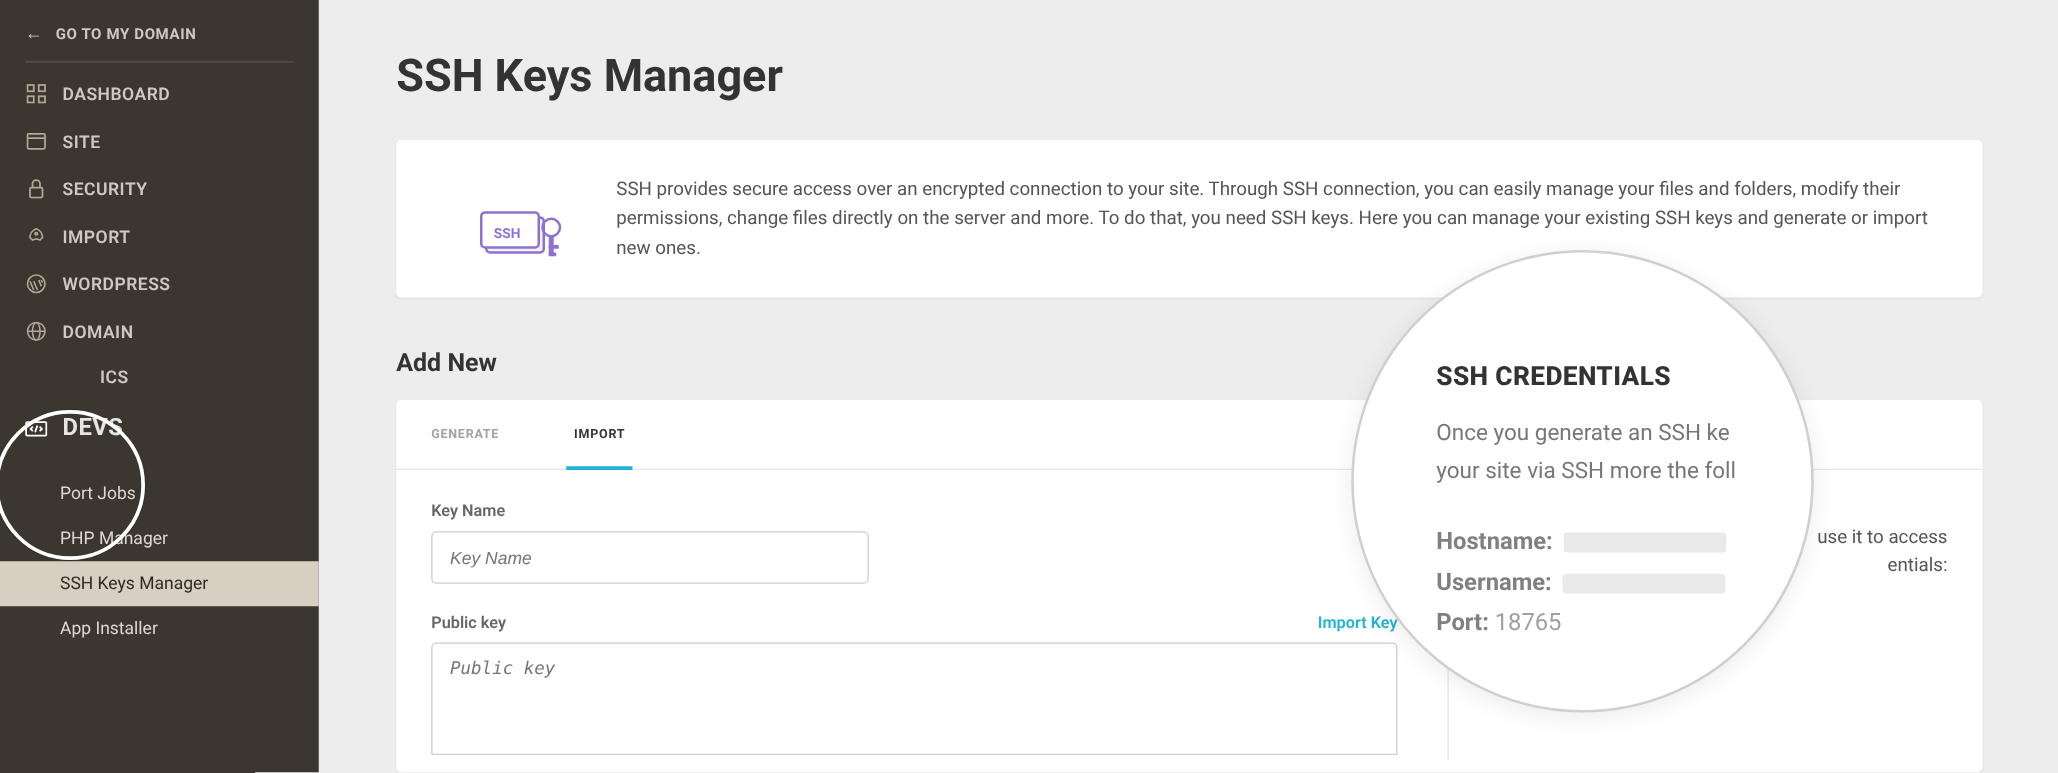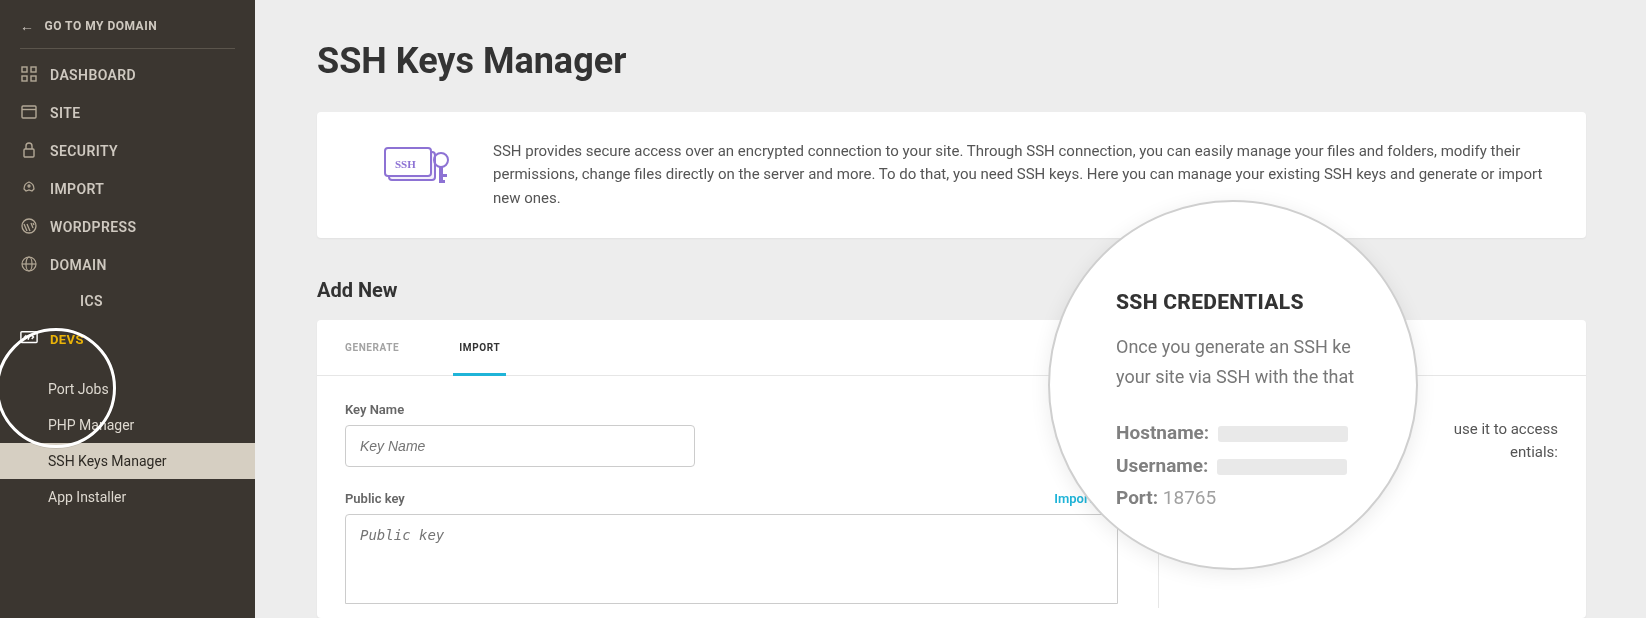--- a/index.html
+++ b/index.html
@@ -36,22 +36,22 @@
   }
   .nav-item {
     display: flex; align-items: flex-end;
     padding: 10px 20px;
     color: #cfc9c0;
     cursor: pointer;
     font-size: 14px; font-weight: 600;
     letter-spacing: 0.4px;
   }
   .nav-item.active {
-    color: #eab308;
-    font-size: 13px;
+    color: #e5e5e5;
+    font-size: 19px;
     font-weight: 700;
   }
   .nav-item .icon-slot {
     width: 18px; height: 18px;
     display: flex; align-items: center; justify-content: center;
     margin-right: 12px;
     color: #b3a896;
   }
   .nav-item.active .icon-slot { color: #ffffff; }
   .sub-item {
@@ -89,21 +89,21 @@
   }
   .desc-card {
     background: #ffffff;
     border-radius: 4px;
     display: flex;
     padding: 28px 36px;
     box-shadow: 0 1px 2px rgba(0,0,0,0.05);
   }
   .desc-icon {
     width: 140px;
-    display:flex; align-items:flex-start; justify-content:center;font-family:Liberation Serif, serif;
+    display:flex; align-items:flex-end; justify-content:center;
   }
   .desc-text {
     flex: 1;
     font-size: 15px;
     line-height: 1.55;
     color: #555555;
   }
   .section-title {
     font-size: 20px;
     font-weight: 700;
@@ -191,21 +191,21 @@
     border-left: 1px solid #e6e6e6;
     padding-left: 28px;
     padding-top: 10px;
     font-size: 15px;
     color: #555555;
     line-height: 1.55;
   }
   
   .cred-circle {
     position: absolute;
-    left: 1048px; top: 200px;
+    left: 1081px; top: 200px;
     width: 370px; height: 370px;
     background: #ffffff;
     border: 2px solid #cfcfcf;
     border-radius: 50%;
     box-shadow: 0 4px 20px rgba(0,0,0,0.08);
     overflow: hidden;
     padding: 88px 14px 0 66px;
   }
   .cred-title {
     font-size: 21px;
@@ -378,21 +378,21 @@
         </div>
       </div>
     </div>
   </div>
 </div>
 
 <div class="cred-circle">
   <div class="cred-title">SSH CREDENTIALS</div>
   <div class="cred-body">
     <span>Once you generate an SSH ke</span><br>
-    <span>your site via SSH with the that</span>
+    <span>your site via SSH more the foll</span>
   </div>
   <div class="cred-line">
     <span class="lbl">Hostname:</span>
     <span class="blur"></span>
   </div>
   <div class="cred-line">
     <span class="lbl">Username:</span>
     <span class="blur"></span>
   </div>
   <div class="cred-line">

